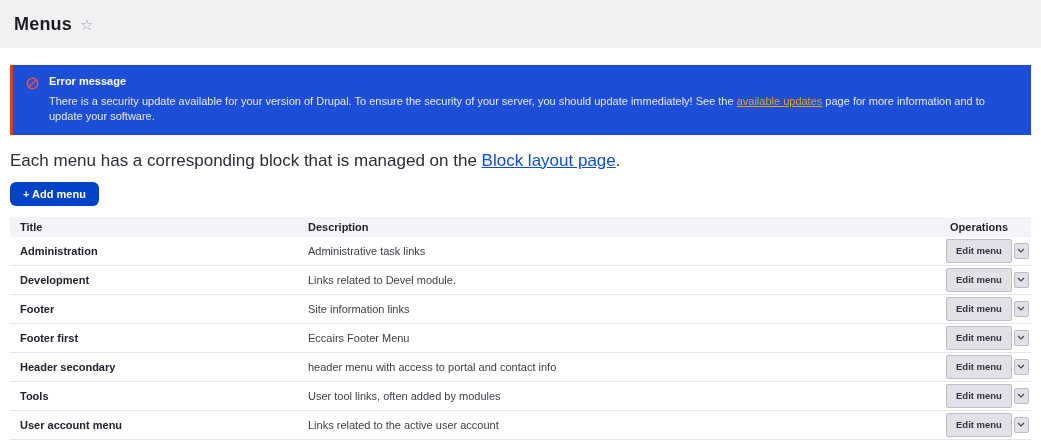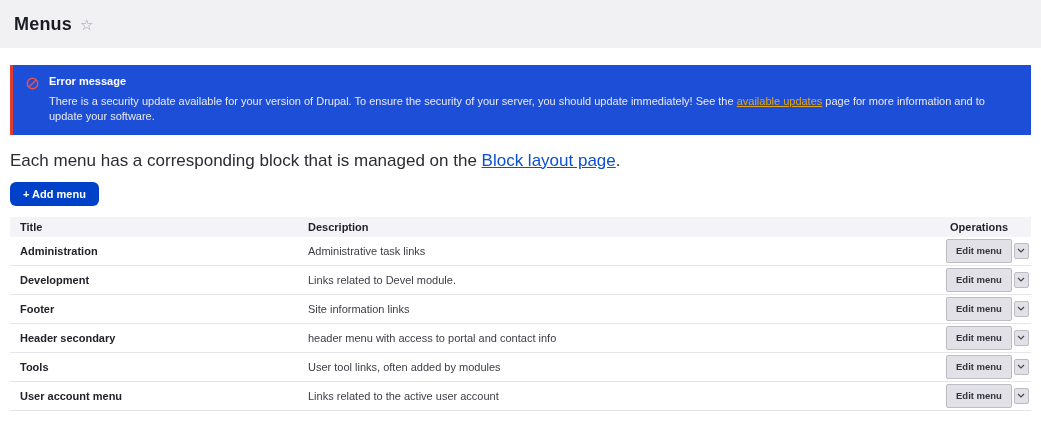--- a/index.html
+++ b/index.html
@@ -220,20 +220,36 @@
             </button>
         <button class="dropdown-toggle">
           <svg width="8" height="5" viewBox="0 0 8 5">
             <path d="M1 1 L4 4 L7 1" fill="none" stroke="#44454d" stroke-width="1.2"></path>
           </svg>
         </button>
       </span>
     </td>
   </tr>
 
+  <tr>
+    <td class="cell-title">Footer first</td>
+    <td class="cell-desc">Eccairs Footer Menu</td>
+    <td class="cell-ops">
+      <span class="ops-group">
+        <button class="edit-menu-button">
+              <span>Edit menu</span>
+            </button>
+        <button class="dropdown-toggle">
+          <svg width="8" height="5" viewBox="0 0 8 5">
+            <path d="M1 1 L4 4 L7 1" fill="none" stroke="#44454d" stroke-width="1.2"></path>
+          </svg>
+        </button>
+      </span>
+    </td>
+  </tr>
 
   <tr>
     <td class="cell-title">Header secondary</td>
     <td class="cell-desc">header menu with access to portal and contact info</td>
     <td class="cell-ops">
       <span class="ops-group">
         <button class="edit-menu-button">
               <span>Edit menu</span>
             </button>
         <button class="dropdown-toggle">

